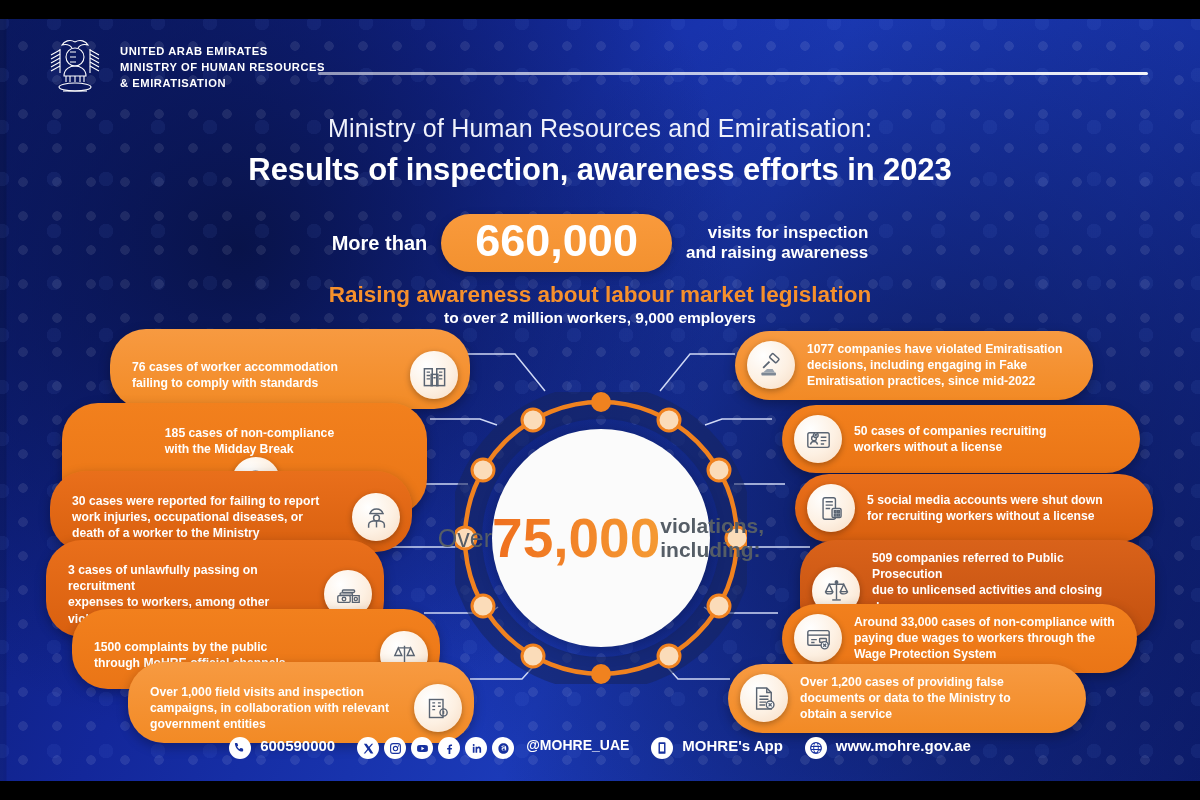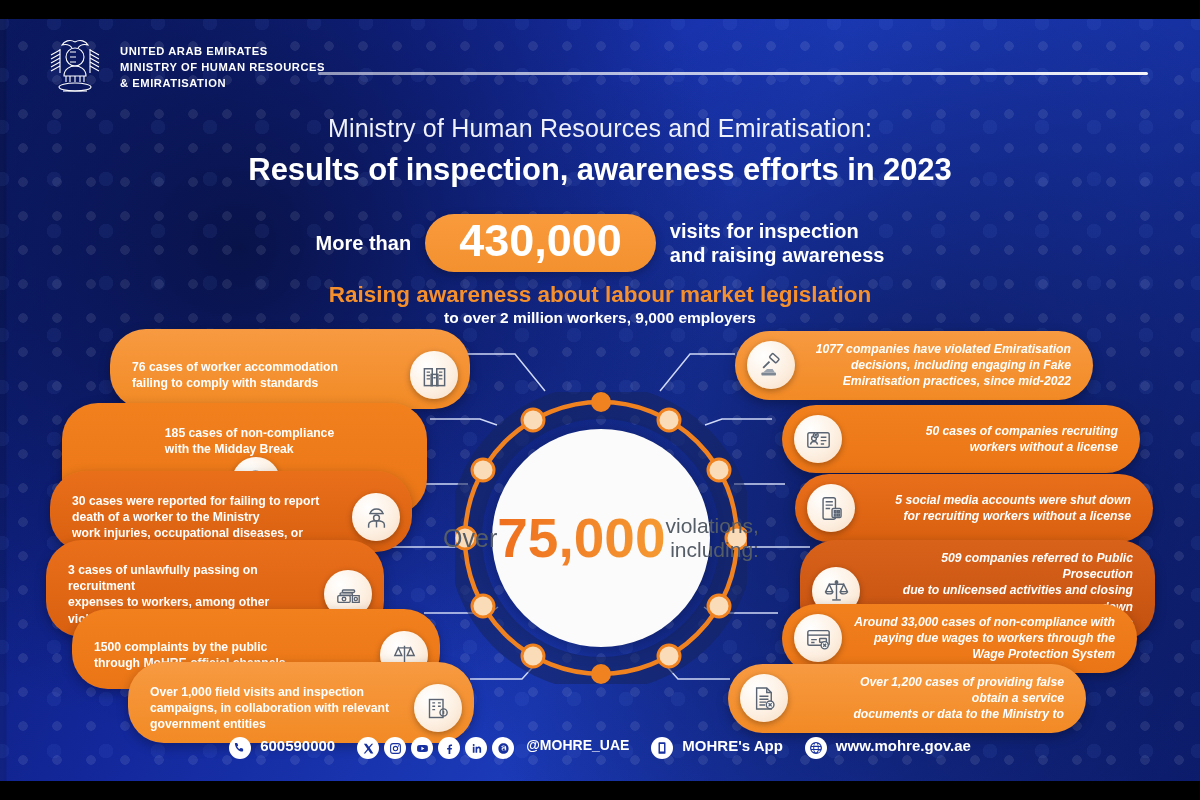--- a/index.html
+++ b/index.html
@@ -47,52 +47,52 @@
   #title-wrap { position:absolute; left:0; top:95px; width:1200px; text-align:center; z-index:20;}
   #subtitle { color:#f0f2fb; font-size:25px; font-weight:400; letter-spacing:.2px;}
   #title { color:#fff; font-size:31px; font-weight:bold; margin-top:9px; letter-spacing:-.1px;}
 
   #statline { position:absolute; left:0; top:195px; width:1200px; display:flex;
     align-items:center; justify-content:center; gap:14px; z-index:20;}
   #morethan { color:#fff; font-size:20px; font-weight:bold;}
   #bigpill { background:linear-gradient(180deg,#f99a3c,#f3912f); color:#fff;
     font-size:45px; font-weight:bold; border-radius:40px; padding:2px 34px 6px;
     line-height:1.12; box-shadow:0 3px 10px rgba(0,0,0,.25);}
-  #visits { color:#fff; font-size:20px; font-weight:bold; line-height:1.2; text-align:left;}
+  #visits { color:#fff; font-size:17px; font-weight:bold; line-height:1.2; text-align:right;}
 
   #awareness { position:absolute; left:0; top:263px; width:1200px; text-align:center; z-index:20;
     color:#f6902c; font-size:22.5px; font-weight:bold;}
   #awareness-sub { position:absolute; left:0; top:290px; width:1200px; text-align:center; z-index:20;
     color:#fff; font-size:15.5px; font-weight:bold;}
 
   
   #ring-wrap { position:absolute; left:455px; top:373px; width:292px; height:292px; z-index:14;}
   #center-circle { position:absolute; left:492px; top:410px; width:218px; height:218px;
     border-radius:50%; background:#fbfbfb; z-index:16; display:flex; flex-direction:row;
     align-items:center; justify-content:center; box-shadow:0 4px 16px rgba(0,0,0,.28);}
   #c-over { color:#555d66; font-size:25px; font-weight:400; line-height:1;}
   #c-num { color:#ef7521; font-size:55px; font-weight:bold; line-height:1.08; margin:4px 0 2px;
     background:linear-gradient(90deg,#ef6f1e,#f59a33); -webkit-background-clip:text; background-clip:text; color:transparent;}
-  #c-tail { color:#555d66; font-size:21px; font-weight:400; line-height:1.12; text-align:right;}
+  #c-tail { color:#555d66; font-size:21px; font-weight:700; line-height:1.12; text-align:left;}
 
   
   .card { position:absolute; display:flex; align-items:center; border-radius:36px;
     box-shadow:0 4px 12px rgba(0,0,0,.28); z-index:18; min-height:54px;}
   .card .txt { color:#fff; font-weight:bold; font-size:12.2px; line-height:1.33; }
   .card .ico { width:48px; height:48px; border-radius:50%; flex:0 0 48px;
     background:radial-gradient(circle at 34% 30%, #ffffff 0%, #fdf0e2 55%, #f6dcc4 100%);
     display:flex; align-items:center; justify-content:center;
     box-shadow:0 2px 6px rgba(0,0,0,.30);}
   .card .ico svg { width:27px; height:27px; }
 
   .card.left  { padding:22px 12px 10px 22px; }
   .card.left .txt { text-align:left; flex:1; }
   .card.left .ico { margin-left:12px; }
   .card.right { padding:10px 22px 10px 12px; }
-  .card.right .txt { text-align:right; flex:1;font-style:italic; }
+  .card.right .txt { flex:1; }
   .card.right .ico { margin-right:12px; order:-1; }
 
   .sh-a { background:linear-gradient(180deg,#f79a41,#f28a25); }
   .sh-b { background:linear-gradient(180deg,#f2801d,#ea7516); }
   .sh-c { background:linear-gradient(180deg,#e96f1b,#d9600f); }
   .sh-d { background:linear-gradient(180deg,#d9621a,#c2500f); }
 
   
   #footer { position:absolute; left:0; bottom:22px; width:1200px; z-index:30;
     display:flex; align-items:center; justify-content:center; gap:22px;}
@@ -137,21 +137,21 @@
     </div>
     <div id="rule"></div>
 
     <div id="title-wrap">
       <div id="subtitle">Ministry of Human Resources and Emiratisation:</div>
       <div id="title">Results of inspection, awareness efforts in 2023</div>
     </div>
 
     <div id="statline">
       <div id="morethan">More than</div>
-      <div id="bigpill">430,000</div>
+      <div id="bigpill">660,000</div>
       <div id="visits">
         <div>visits for inspection</div>
         <div>and raising awareness</div>
       </div>
     </div>
 
     <div id="awareness">Raising awareness about labour market legislation</div>
     <div id="awareness-sub">to over 2 million workers, 9,000 employers</div>
 
     <svg id="connectors" style="position:absolute;left:0;top:0;width:1200px;height:762px;z-index:12;">
@@ -224,22 +224,22 @@
           <circle cx="12" cy="12" r="9.2"></circle>
             <circle cx="12" cy="12" r="2.6"></circle>
           <path d="M12 5.2v1.6M12 17.2v1.6M5.2 12h1.6M17.2 12h1.6M7.4 7.4l1.1 1.1M15.5 15.5l1.1 1.1M16.6 7.4l-1.1 1.1M8.5 15.5l-1.1 1.1"></path>
         </svg>
       </div>
     </div>
 
     <div class="card left sh-c" style="left:50px; top:452px; width:362px;">
       <div class="txt">
         <div>30 cases were reported for failing to report</div>
+        <div>work injuries, occupational diseases, or</div>
         <div>death of a worker to the Ministry</div>
-        <div>work injuries, occupational diseases, or</div>
       </div>
       <div class="ico">
         <svg viewBox="0 0 24 24" fill="none" stroke="#5a6472" stroke-width="1.3">
           <path d="M6.5 8.5a5.5 4 0 0 1 11 0"></path>
             <path d="M5.5 8.5h13"></path>
           <circle cx="12" cy="12.4" r="2.6"></circle>
           <path d="M5 21v-2.6c0-2.2 2.6-3.6 7-3.6s7 1.4 7 3.6V21"></path>
           <path d="M12 15.2v5.6"></path>
         </svg>
       </div>
@@ -382,22 +382,22 @@
         <svg viewBox="0 0 24 24" fill="none" stroke="#5a6472" stroke-width="1.25">
           <path d="M5 2.6h9l4 4v14.8H5z"></path>
             <path d="M14 2.6v4h4"></path>
           <path d="M7.5 10h8M7.5 12.6h8M7.5 15.2h6M7.5 17.8h5"></path>
           <circle cx="17" cy="17.6" r="3.4" fill="#fff"></circle>
             <path d="M15.6 16.2l2.8 2.8M18.4 16.2l-2.8 2.8"></path>
         </svg>
       </div>
       <div class="txt">
         <div>Over 1,200 cases of providing false</div>
+        <div>documents or data to the Ministry to</div>
         <div>obtain a service</div>
-        <div>documents or data to the Ministry to</div>
       </div>
     </div>
 
     <div id="footer">
       <div class="f-item">
         <span class="f-badge">
           <svg viewBox="0 0 24 24">
               <path d="M6.6 3.5c.6 0 1.1.4 1.3 1l.8 2.6c.1.5 0 1-.4 1.3l-1.3 1c.9 2 2.5 3.6 4.5 4.5l1-1.3c.3-.4.8-.5 1.3-.4l2.6.8c.6.2 1 .7 1 1.3v2.6c0 .8-.7 1.4-1.5 1.3C9.4 17.6 4.4 12.6 3.3 5.1 3.2 4.3 3.8 3.5 4.6 3.5z"></path>
             </svg>
         </span>

